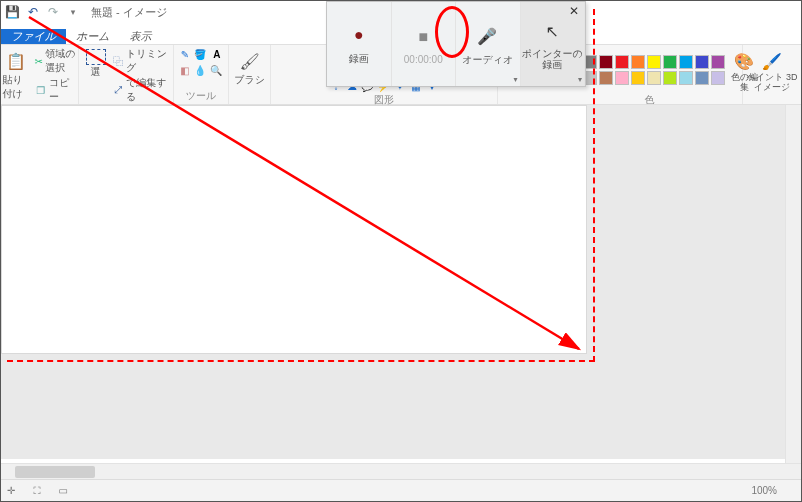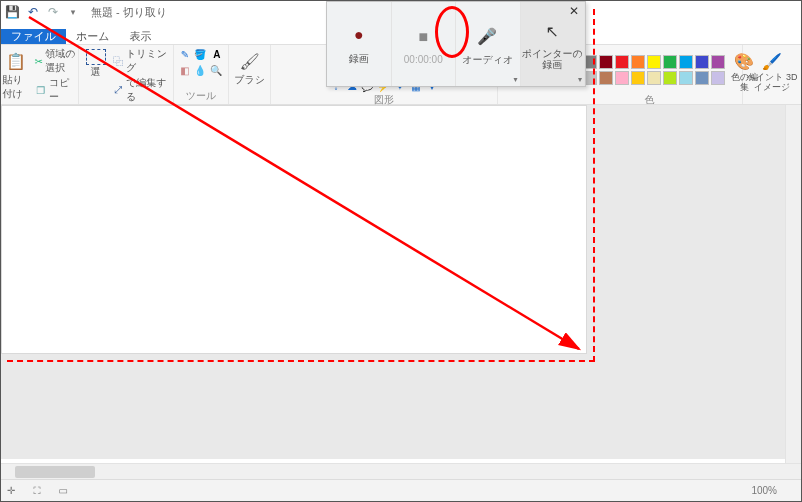--- a/index.html
+++ b/index.html
@@ -28,20 +28,21 @@
     height: 22px;
     display:flex;
     align-items:flex-end;
     background:#fff;
     border-bottom:1px solid #e0e0e0;
   }
   .tab {
     padding: 0 10px;
     font-size:11px;
     color:#555;
+    font-style:italic;
   }
   .tab.file {
     background:#1a6fd4;
     color:#fff;
   }
   .ribbon {
     height: 60px;
     background:#f6f6f6;
     border-bottom:1px solid #e0e0e0;
     display:flex;
@@ -211,21 +212,21 @@
 </head>
 <body>
 
 <div class="titlebar">
   <div class="qat">
     <span class="q" style="color:#2b579a">💾</span>
     <span class="q" style="color:#2b579a">↶</span>
     <span class="q" style="color:#9aa">↷</span>
     <span class="q" style="font-size:9px;color:#777">▾</span>
   </div>
-  <span>無題 - 切り取り</span>
+  <span>無題 - イメージ</span>
 </div>
 
 <div class="tabs">
   <div class="tab file">ファイル</div>
   <div class="tab">ホーム</div>
   <div class="tab">表示</div>
 </div>
 
 <div class="ribbon">
 

